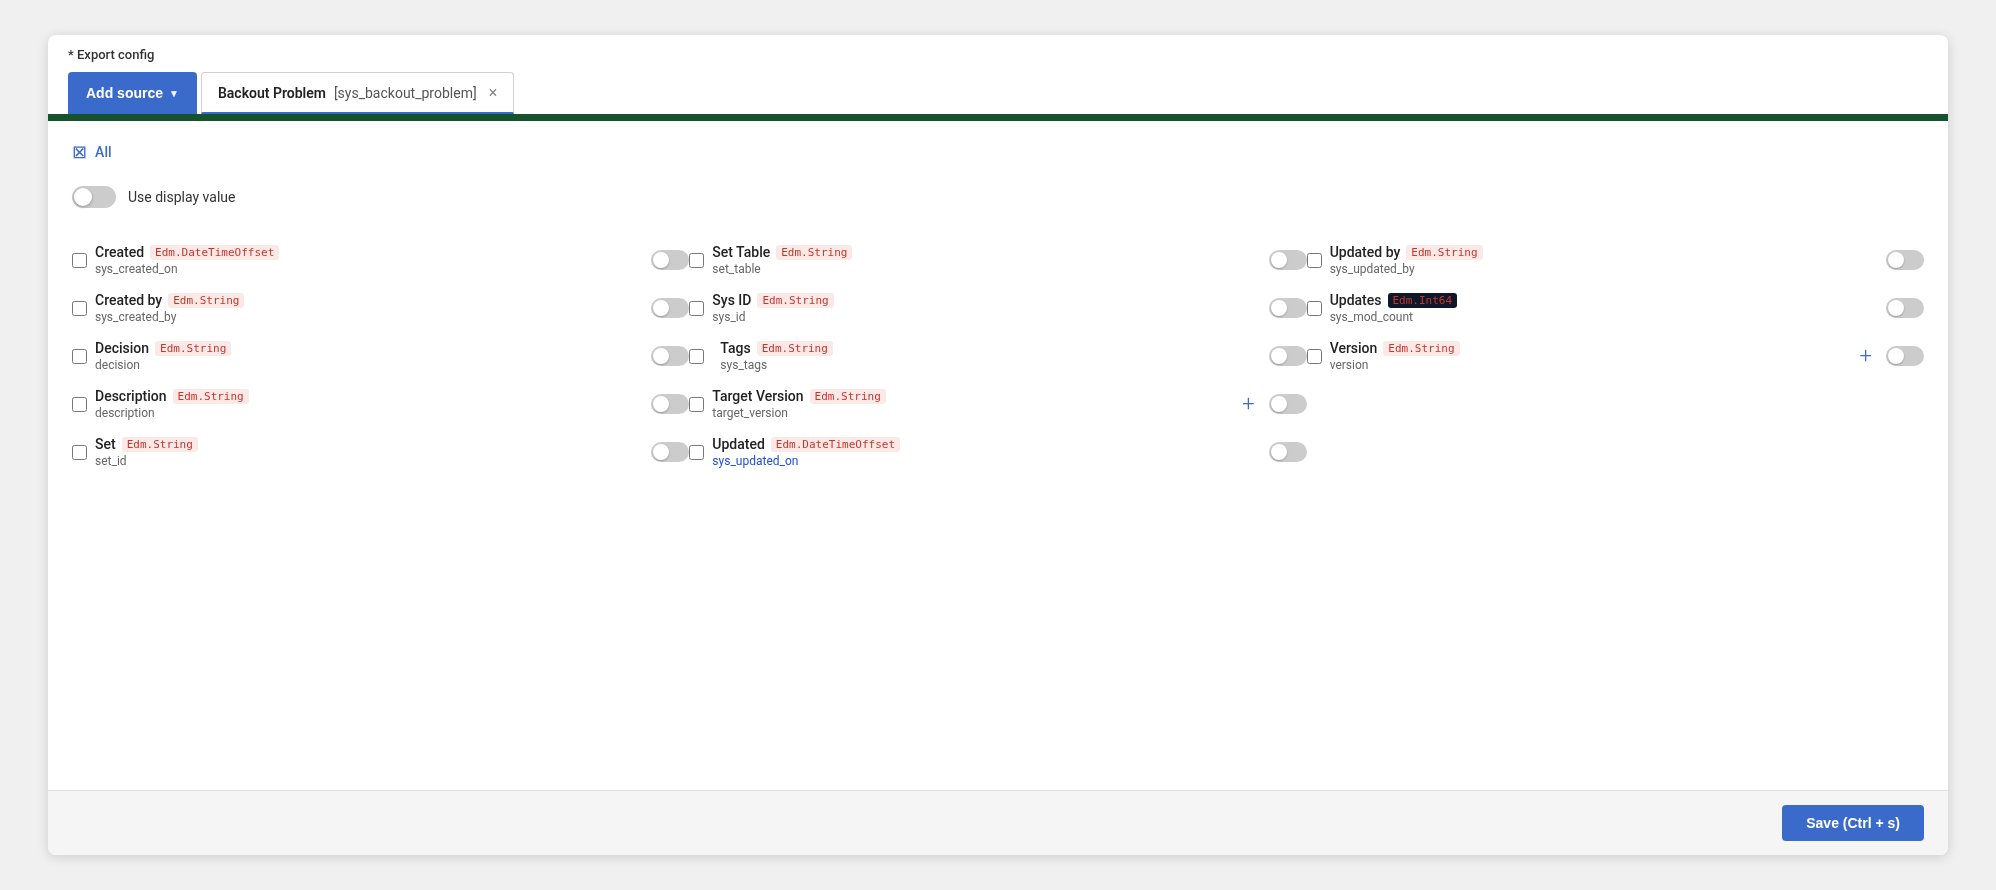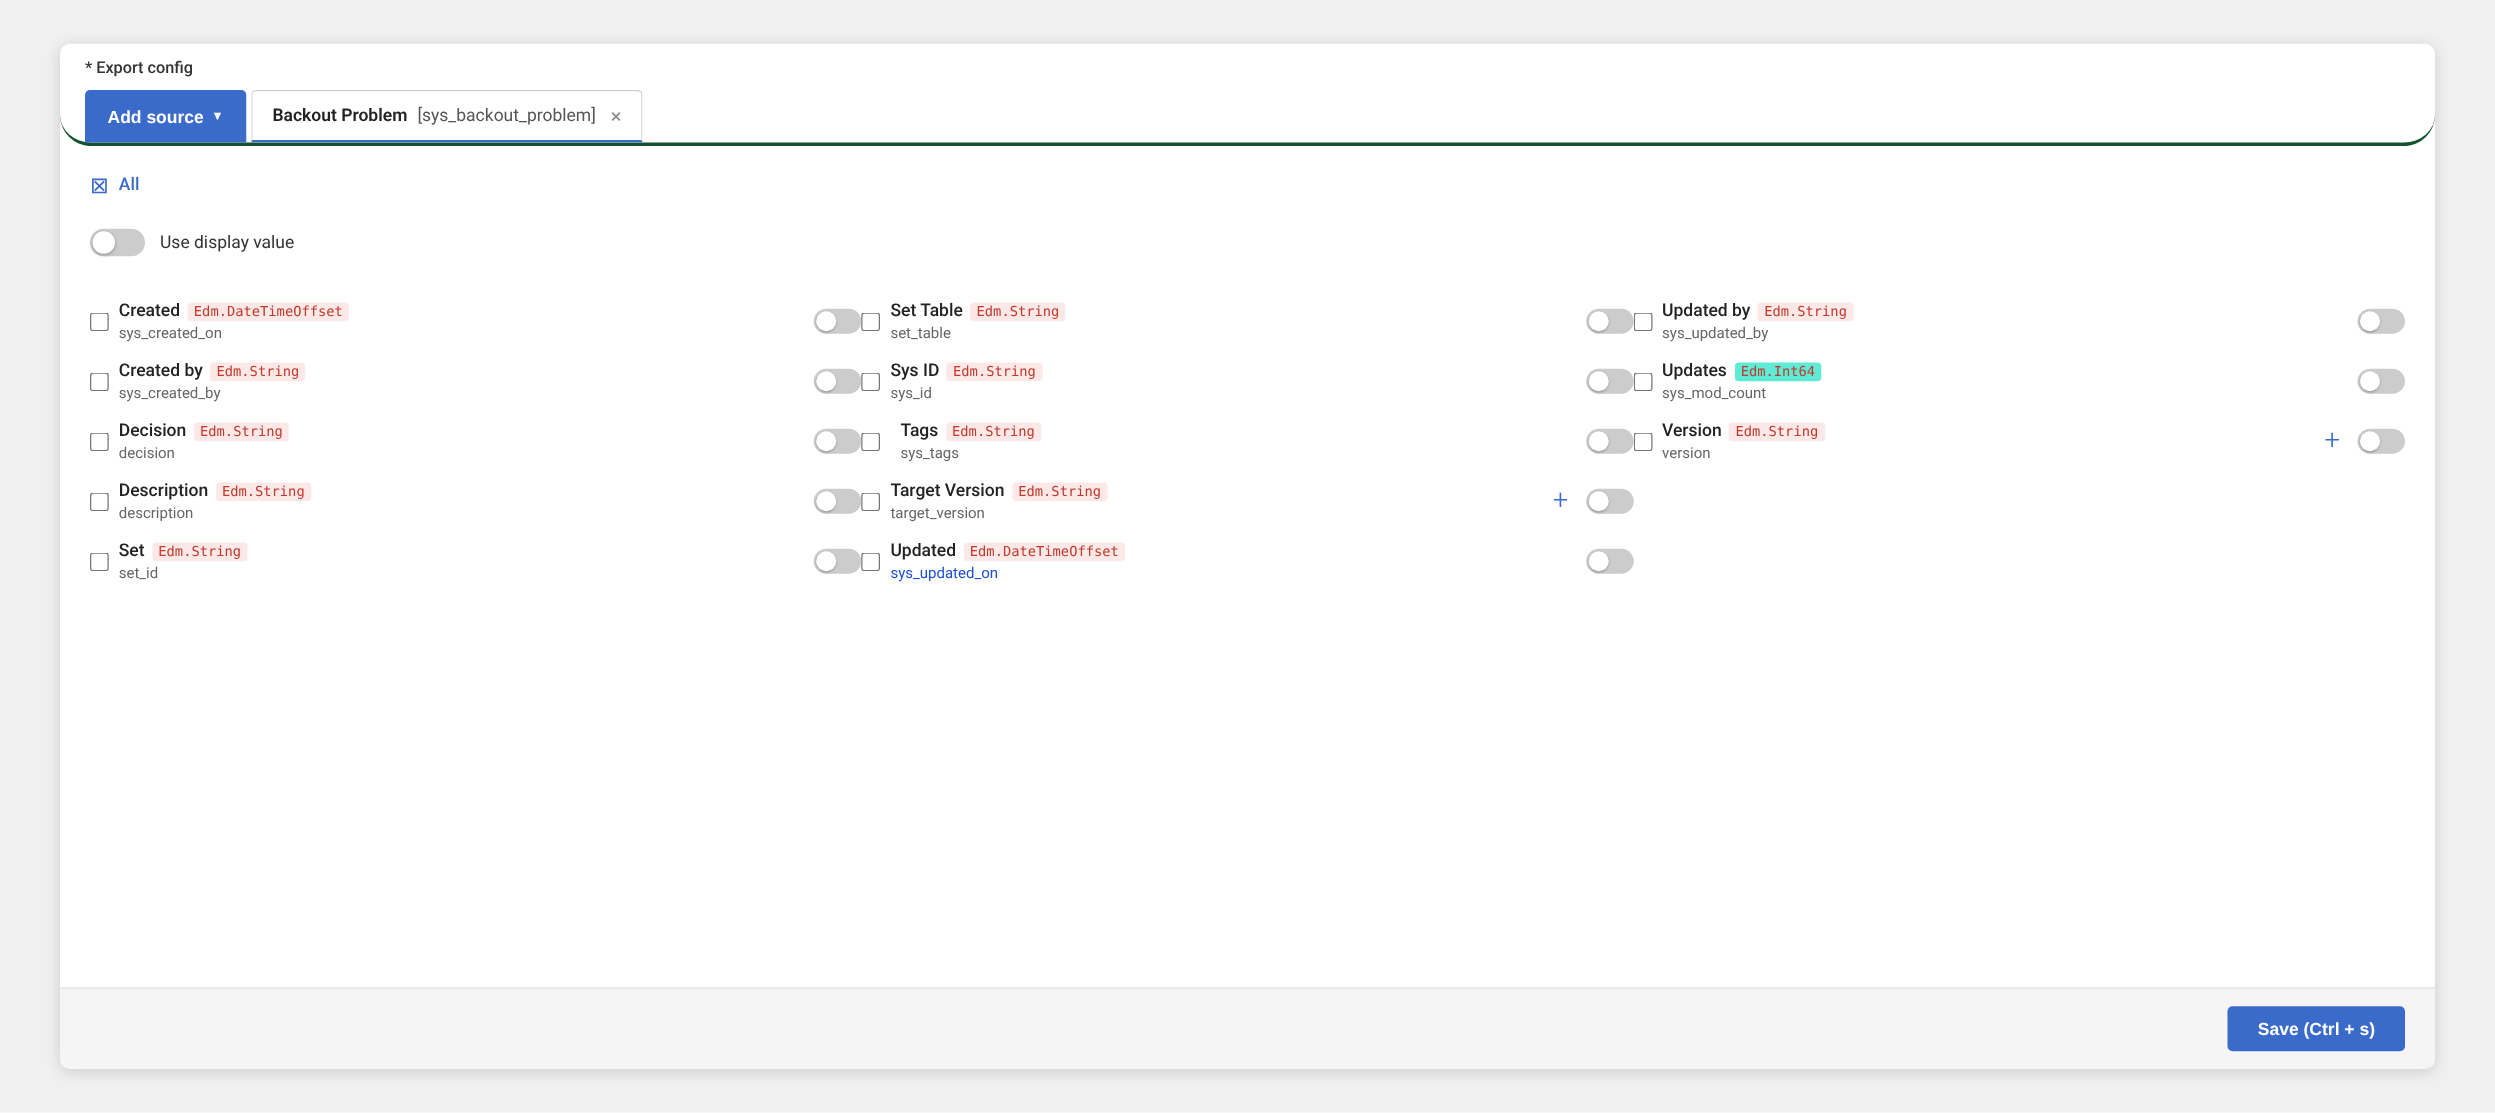--- a/index.html
+++ b/index.html
@@ -17,22 +17,21 @@
       border-radius: 8px;
       box-shadow: 0 2px 12px rgba(0,0,0,0.15);
       width: 1900px;
       min-height: 820px;
       display: flex;
       flex-direction: column;
       overflow: hidden;
     }
     .header-bar {
       padding: 12px 20px 0 20px;
-      border-bottom: 3px solid #14532d;
-      border-radius: 25px;
+      border-bottom: 7px solid #14532d;
     }
     .export-config-label {
       font-size: 13px;
       color: #333;
       margin-bottom: 10px;
       font-weight: 500;
     }
     .tabs-row {
       display: flex;
       align-items: flex-end;
@@ -340,21 +339,21 @@
             </div>
             <div style="width: 38px; height: 20px; background: rgb(204, 204, 204); border-radius: 10px; position: relative; flex-shrink: 0; cursor: pointer;">
               <div style="width: 16px; height: 16px; background: rgb(255, 255, 255); border-radius: 50%; position: absolute; top: 2px; left: 2px; box-shadow: rgba(0, 0, 0, 0.25) 0px 1px 2px;"></div>
             </div>
           </div>
           <div style="display: flex; align-items: center; padding: 8px 0px; gap: 8px;">
             <input type="checkbox" style="width: 15px; height: 15px; flex-shrink: 0; cursor: pointer;">
             <div style="flex: 1 1 0%;">
               <div style="display: flex; align-items: center; gap: 6px;">
                 <span style="font-size: 14px; font-weight: 500; color: rgb(34, 34, 34);">Updates</span>
-                <span style="font-size: 11px; color: rgb(192, 57, 43); background: #5eead4; border-radius: 3px; padding: 1px 5px; font-family: monospace;">Edm.Int64</span>
+                <span style="font-size: 11px; color: rgb(192, 57, 43); background: #0f172a; border-radius: 3px; padding: 1px 5px; font-family: monospace;">Edm.Int64</span>
               </div>
               <div style="font-size: 12px; color: rgb(102, 102, 102); margin-top: 2px;">sys_mod_count</div>
             </div>
             <div style="width: 38px; height: 20px; background: rgb(204, 204, 204); border-radius: 10px; position: relative; flex-shrink: 0; cursor: pointer;">
               <div style="width: 16px; height: 16px; background: rgb(255, 255, 255); border-radius: 50%; position: absolute; top: 2px; left: 2px; box-shadow: rgba(0, 0, 0, 0.25) 0px 1px 2px;"></div>
             </div>
           </div>
           <div style="display: flex; align-items: center; padding: 8px 0px; gap: 8px;">
             <input type="checkbox" style="width: 15px; height: 15px; flex-shrink: 0; cursor: pointer;">
             <div style="flex: 1 1 0%;">

